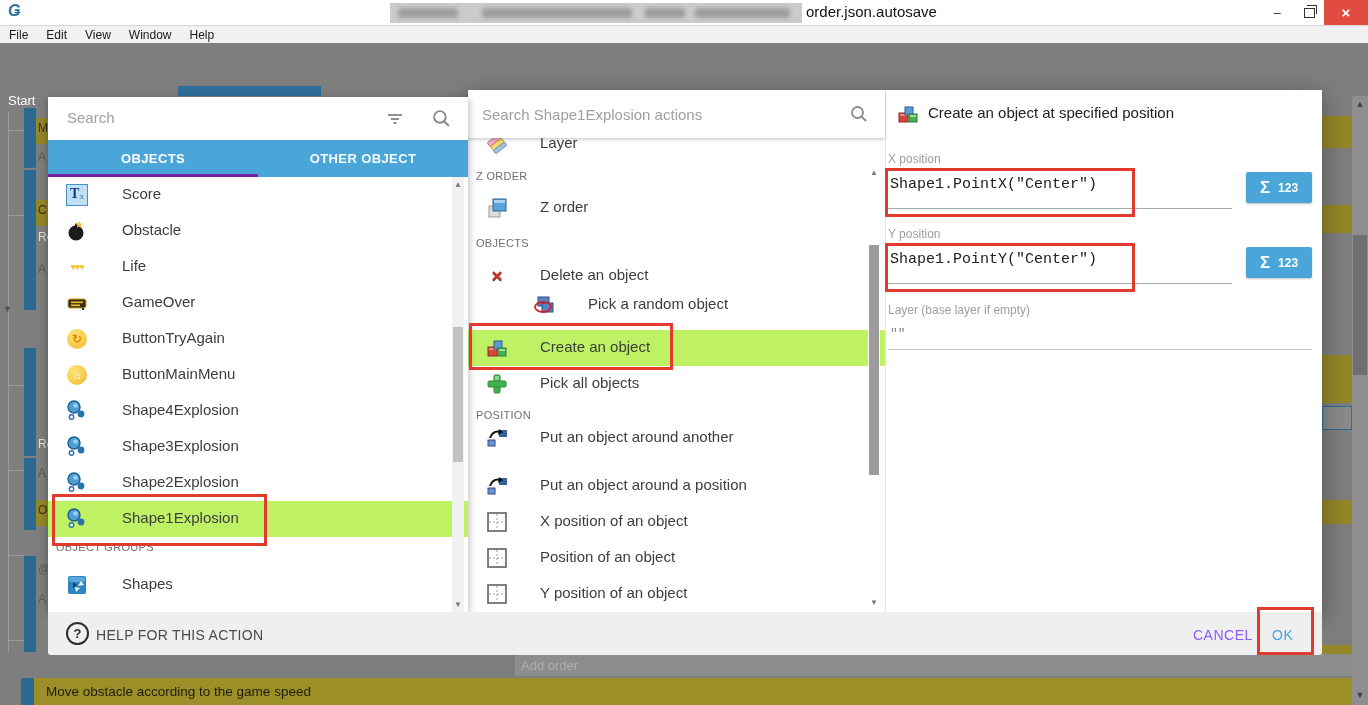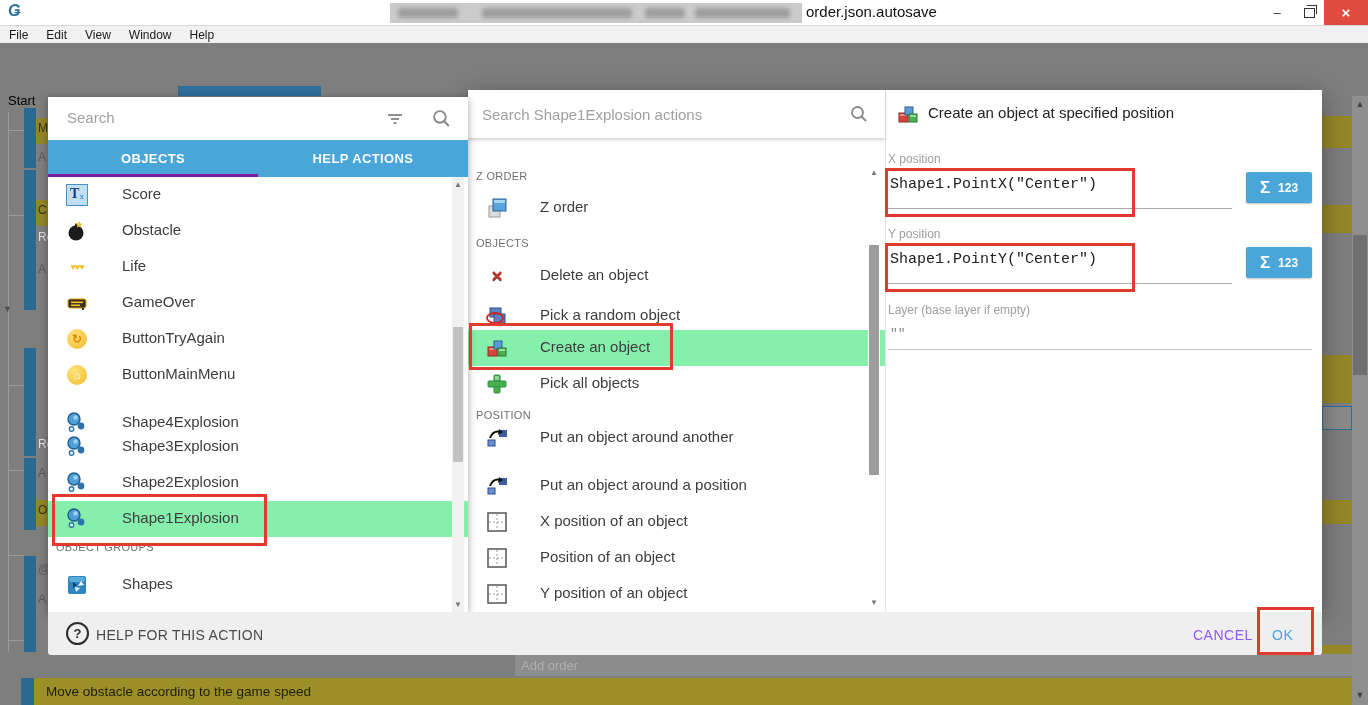--- a/index.html
+++ b/index.html
@@ -24,21 +24,21 @@
   
   #toolbar{position:absolute;left:0;top:43px;width:1368px;height:43px;background:#7e7e7e;z-index:5;}
   .tbtn{position:absolute;top:47px;width:34px;height:34px;display:flex;align-items:center;justify-content:center;}
   .tsep{position:absolute;top:50px;width:1px;height:28px;background:#6a6a6a;}
   
   .frag{position:absolute;z-index:1;}
   .olive{background:#948728;}
   .bluebar{background:#2a6a90;}
   .fragtext{color:#35331c;font-size:12px;}
   #tabstrip-blue{position:absolute;left:178px;top:84px;width:143px;height:12px;background:#2d6f99;z-index:1;}
-  #start-tab{position:absolute;left:8px;top:93px;font-size:13px;color:#000000;z-index:1;}
+  #start-tab{position:absolute;left:8px;top:93px;font-size:13px;color:#ffffff;z-index:1;}
   #vline{position:absolute;left:8px;top:112px;width:1px;height:540px;background:#9b9b9b;z-index:1;}
   .hline{position:absolute;left:8px;width:16px;height:1px;background:#9b9b9b;z-index:1;}
   #addaction-row{position:absolute;left:515px;top:654px;width:837px;height:22px;background:#8d8d8d;z-index:1;display:flex;align-items:center;}
   #addaction-row span{color:#aeaeae;font-size:13px;padding-left:6px;}
   #comment-row{position:absolute;left:34px;top:678px;width:1318px;height:27px;background:#9c8f28;z-index:1;display:flex;align-items:center;}
   #comment-row span{color:#1e1e10;font-size:13.5px;padding-left:12px;}
   #comment-bar{position:absolute;left:21px;top:678px;width:13px;height:27px;background:#2a6a90;z-index:1;}
   
   #win-sb{position:absolute;left:1352px;top:96px;width:16px;height:609px;background:#8f8f8f;z-index:2;}
   #win-sb .thumb{position:absolute;left:1px;top:139px;width:14px;height:140px;background:#6f6f6f;}
@@ -54,21 +54,21 @@
   #l-search input::placeholder,#m-search input::placeholder{color:#9f9f9f;}
   #l-tabs{position:absolute;left:0;top:43px;width:420px;height:37px;background:#4aa5d9;display:flex;}
   .tab{width:210px;display:flex;align-items:center;justify-content:center;font-size:13px;font-weight:bold;color:#fff;letter-spacing:.4px;position:relative;}
   .tab.inactive{color:rgba(255,255,255,.95);}
   #tab-underline{position:absolute;left:0;top:77px;width:210px;height:3px;background:#7b1fa2;}
   #l-list{position:absolute;left:0;top:80px;width:420px;height:435px;overflow:hidden;}
   .lrow,.mrow{position:absolute;left:0;width:100%;height:36px;}
   .lrow .lbl{position:absolute;left:74px;top:8px;font-size:15px;color:#3d3d3d;}
   .mrow .lbl{position:absolute;left:72px;top:8px;font-size:15px;color:#3d3d3d;}
   .lrow .ic,.mrow .ic{position:absolute;left:18px;top:7px;width:22px;height:22px;display:flex;align-items:center;justify-content:center;}
-  .sel{background:#86efac;}
+  .sel{background:#bef264;}
   .sechead{position:absolute;left:8px;font-size:11px;color:#6f6f6f;letter-spacing:.3px;}
   
   .list-sb{position:absolute;width:12px;background:#f1f1f1;}
   .list-sb .thumb{position:absolute;left:1px;width:10px;background:#c2c2c2;}
   .list-sb .ar{position:absolute;left:0;width:12px;text-align:center;font-size:8px;color:#777;}
   
   #m-search{position:absolute;left:468px;top:90px;width:417px;height:48px;background:#fff;z-index:12;box-shadow:0 2px 3px rgba(0,0,0,.18);display:flex;align-items:center;}
   #m-list{position:absolute;left:468px;top:138px;width:417px;height:474px;overflow:hidden;z-index:11;background:#fff;}
   
   #r-panel{position:absolute;left:886px;top:90px;width:436px;height:522px;z-index:12;}
@@ -279,37 +279,49 @@
 
   <div id="m-search">
     <input style="margin-left: 12px;" placeholder="Search Shape1Explosion actions">
     <svg style="position:absolute;left:382px;top:15px;" width="18" height="18" viewBox="0 0 18 18">
         <circle cx="7.5" cy="7.5" r="5.5" fill="none" stroke="#8a8a8a" stroke-width="1.8"></circle>
         <line x1="11.5" y1="11.5" x2="16" y2="16" stroke="#8a8a8a" stroke-width="2"></line>
       </svg>
   </div>
 
   <div id="m-list">
+    <div class="mrow" style="top:-12px;">
+      <span class="ic">
+          <svg width="22" height="22" viewBox="0 0 22 22">
+            <g transform="rotate(-38 11 11)">
+              <rect x="4" y="4" width="14" height="5" rx="1" fill="#f2a9c4" stroke="#b06080" stroke-width="0.8"></rect>
+              <rect x="4" y="9" width="14" height="5" rx="1" fill="#f2d76e" stroke="#b09a3a" stroke-width="0.8"></rect>
+              <rect x="4" y="14" width="14" height="4" rx="1" fill="#9fc4e8" stroke="#5a82ad" stroke-width="0.8"></rect>
+            </g>
+          </svg>
+        </span>
+      <span class="lbl">Layer</span>
+    </div>
     <span class="sechead" style="top:32px;">Z ORDER</span>
     <div class="mrow" style="top:52px;">
       <span class="ic">
           <svg width="22" height="22" viewBox="0 0 22 22">
             <rect x="3" y="9" width="11" height="11" fill="#dcdcdc" stroke="#9a9a9a"></rect>
             <rect x="7" y="2" width="13" height="12" fill="#5aa3dc" stroke="#2a6495"></rect>
             <rect x="8" y="3" width="11" height="3" fill="#a8d4f2"></rect>
           </svg>
         </span>
       <span class="lbl">Z order</span>
     </div>
     <span class="sechead" style="top:99px;">OBJECTS</span>
     <div class="mrow" style="top:120px;">
       <span class="ic xdel">×</span>
       <span class="lbl">Delete an object</span>
     </div>
-    <div class="mrow" style="top:160px;">
+    <div class="mrow" style="top:149px;margin-left:48px;">
       <span class="ic">
           <svg width="22" height="22" viewBox="0 0 22 22">
             <rect x="4" y="3" width="11" height="9" fill="#5b84c4" stroke="#2c4f86"></rect>
             <rect x="8" y="9" width="11" height="9" fill="#5b84c4" stroke="#2c4f86"></rect>
             <ellipse cx="9" cy="13" rx="8" ry="5" fill="none" stroke="#d02020" stroke-width="1.8"></ellipse>
           </svg>
         </span>
       <span class="lbl">Pick a random object</span>
     </div>
     <div class="mrow sel" style="top:192px;">
@@ -402,21 +414,21 @@
           <line x1="5" y1="9" x2="13" y2="9" stroke="#757575" stroke-width="1.6"></line>
           <line x1="7.5" y1="13" x2="10.5" y2="13" stroke="#757575" stroke-width="1.6"></line>
         </svg>
       <svg style="position:absolute;left:384px;top:12px;" width="19" height="19" viewBox="0 0 18 18">
           <circle cx="7.5" cy="7.5" r="5.5" fill="none" stroke="#8a8a8a" stroke-width="1.8"></circle>
           <line x1="11.5" y1="11.5" x2="16" y2="16" stroke="#8a8a8a" stroke-width="2"></line>
         </svg>
     </div>
     <div id="l-tabs">
       <div class="tab">OBJECTS</div>
-      <div class="tab inactive">HELP ACTIONS</div>
+      <div class="tab inactive">OTHER OBJECT</div>
     </div>
     <div id="tab-underline"></div>
     <div id="l-list">
       <div class="lrow" style="top:0;">
         <span class="ic">
             <span class="tx-icon">
               <b>T</b>
               <i>x</i>
             </span>
           </span>
@@ -456,21 +468,21 @@
         <span class="lbl">ButtonTryAgain</span>
       </div>
       <div class="lrow" style="top:180px;">
         <span class="ic">
             <span class="goldcirc">
               <span style="color:#fff;font-size:11px;">⌂</span>
             </span>
           </span>
         <span class="lbl">ButtonMainMenu</span>
       </div>
-      <div class="lrow" style="top:228px;">
+      <div class="lrow" style="top:216px;">
         <span class="ic">
             <svg width="22" height="22" viewBox="0 0 22 22">
               <circle cx="8" cy="7" r="6" fill="#4d9fd6" stroke="#1d5d8f" stroke-width="1.4"></circle>
               <circle cx="9.5" cy="5.5" r="2.2" fill="#9fcdec"></circle>
               <circle cx="5.5" cy="17" r="2.2" fill="#fff" stroke="#2a74ad" stroke-width="1.4"></circle>
               <circle cx="15" cy="14" r="3.4" fill="#2a74ad"></circle>
             </svg>
           </span>
         <span class="lbl">Shape4Explosion</span>
       </div>

